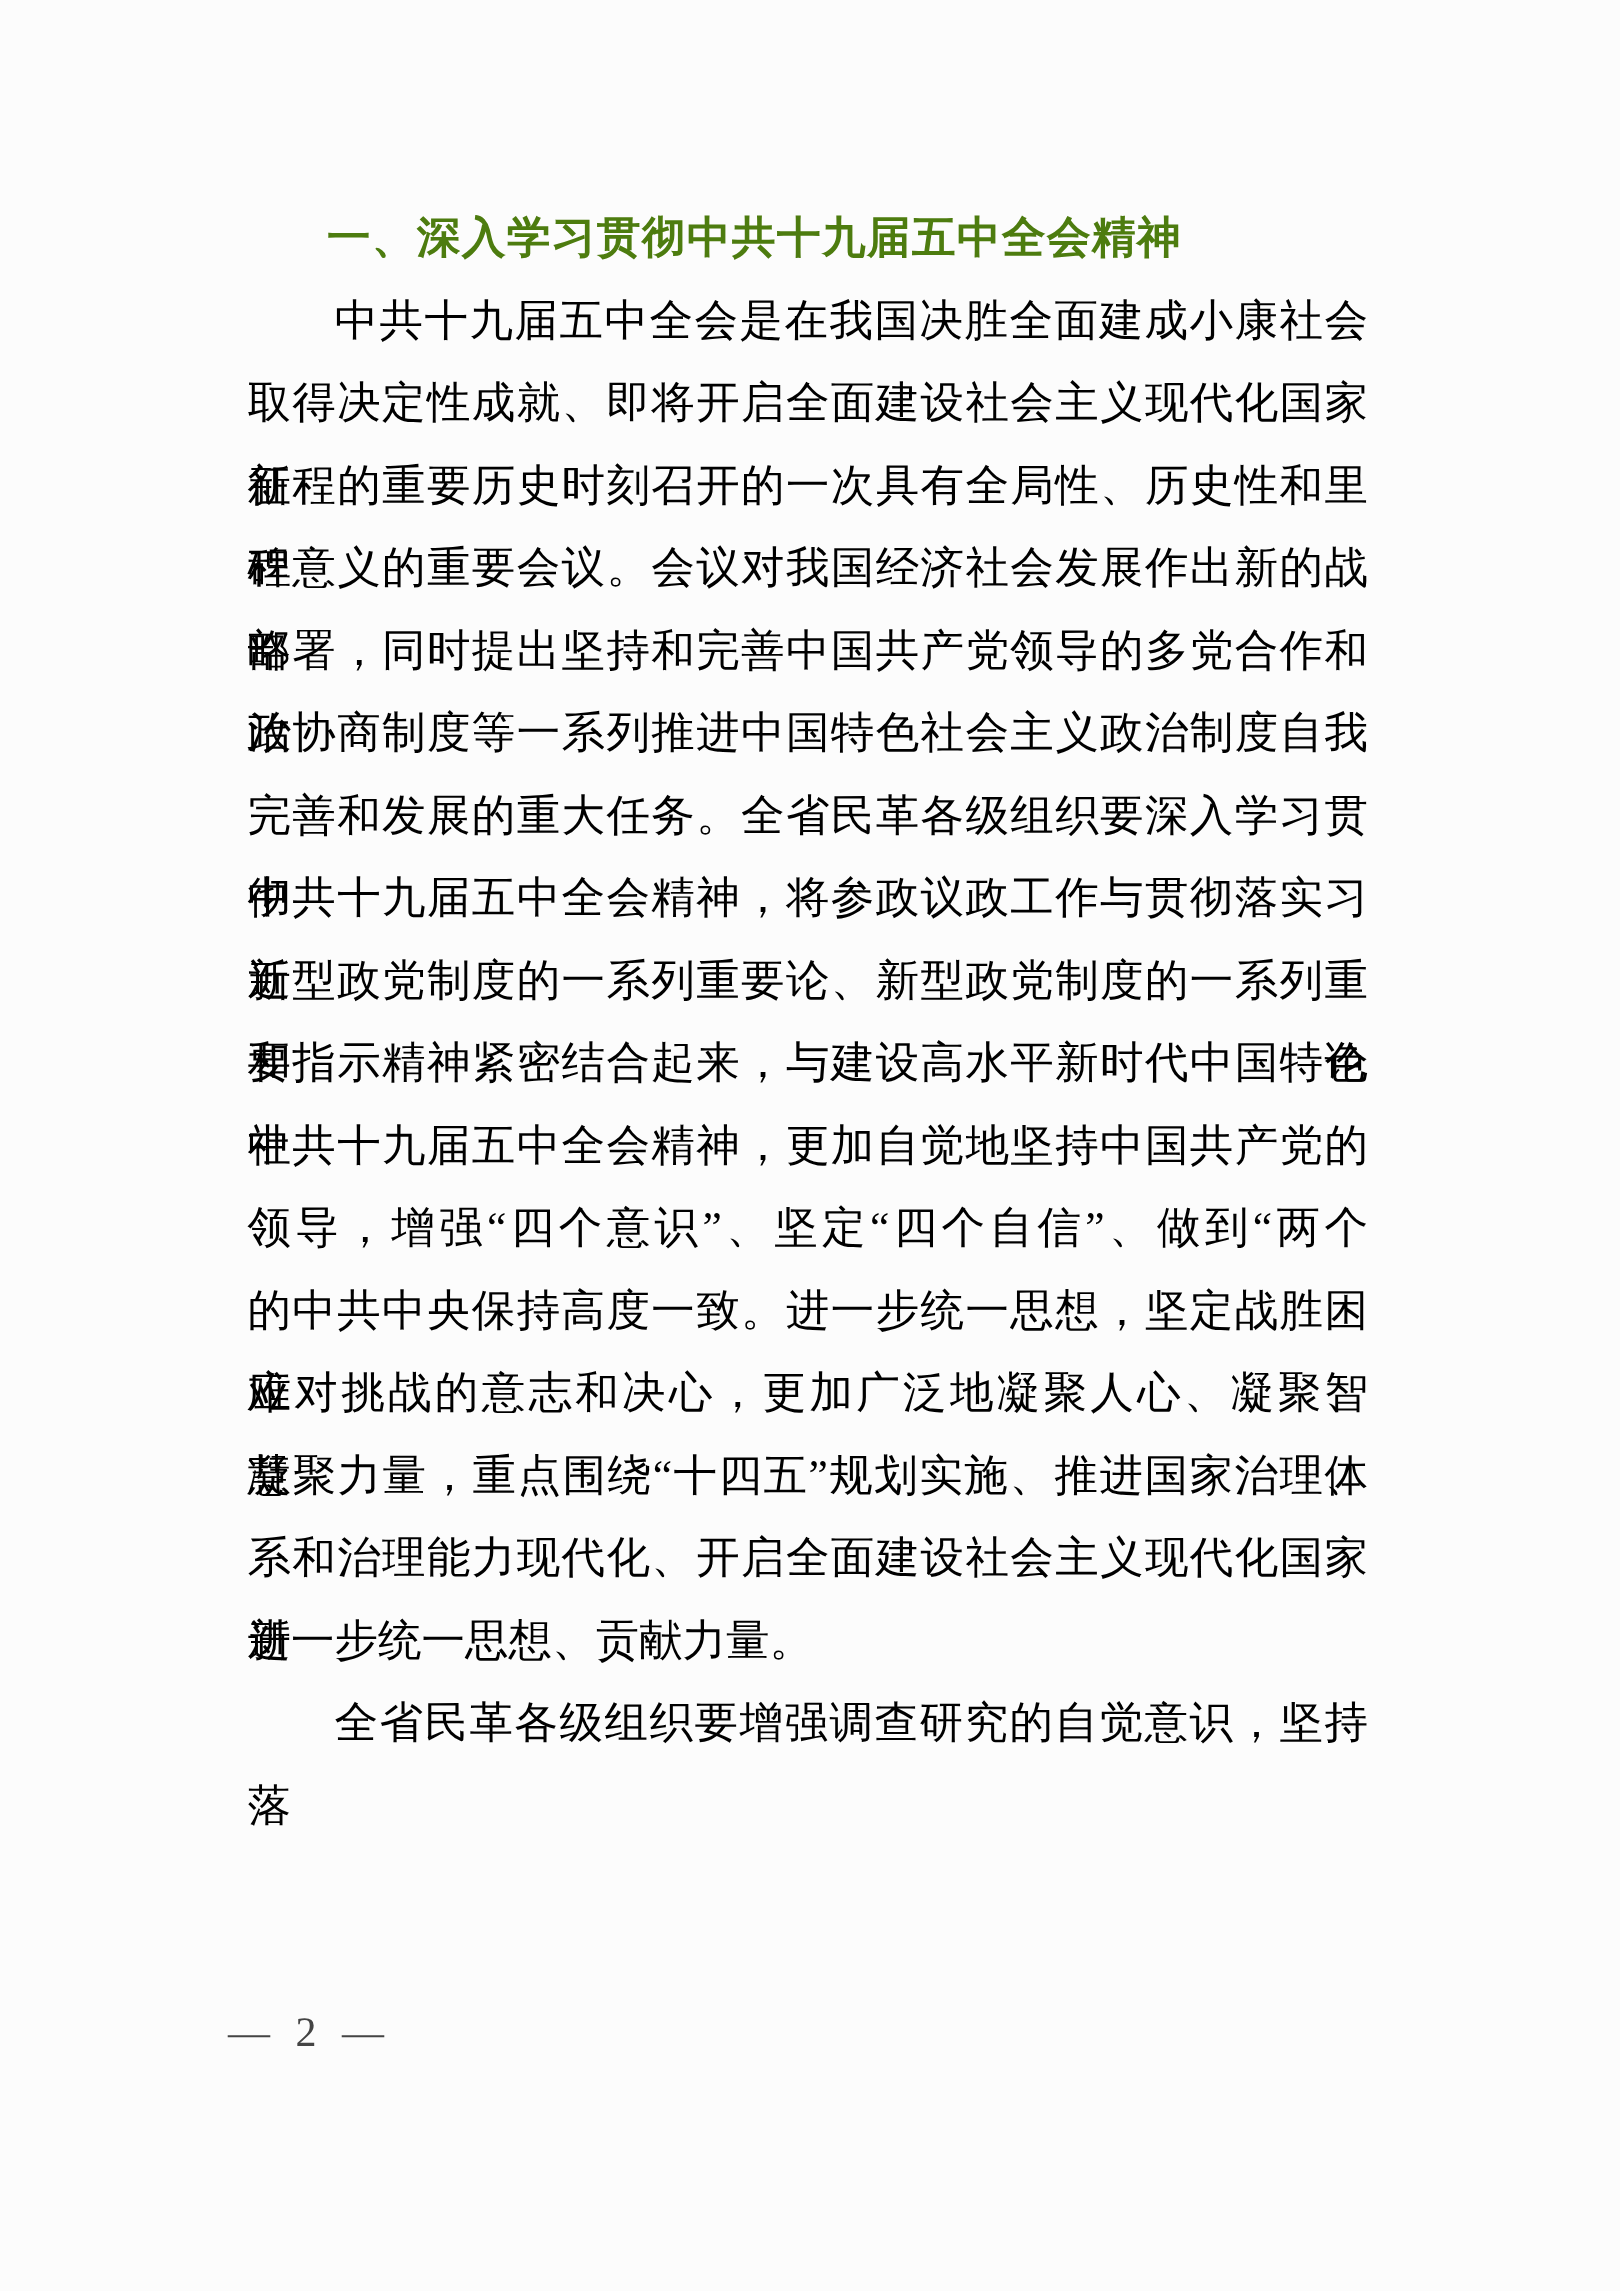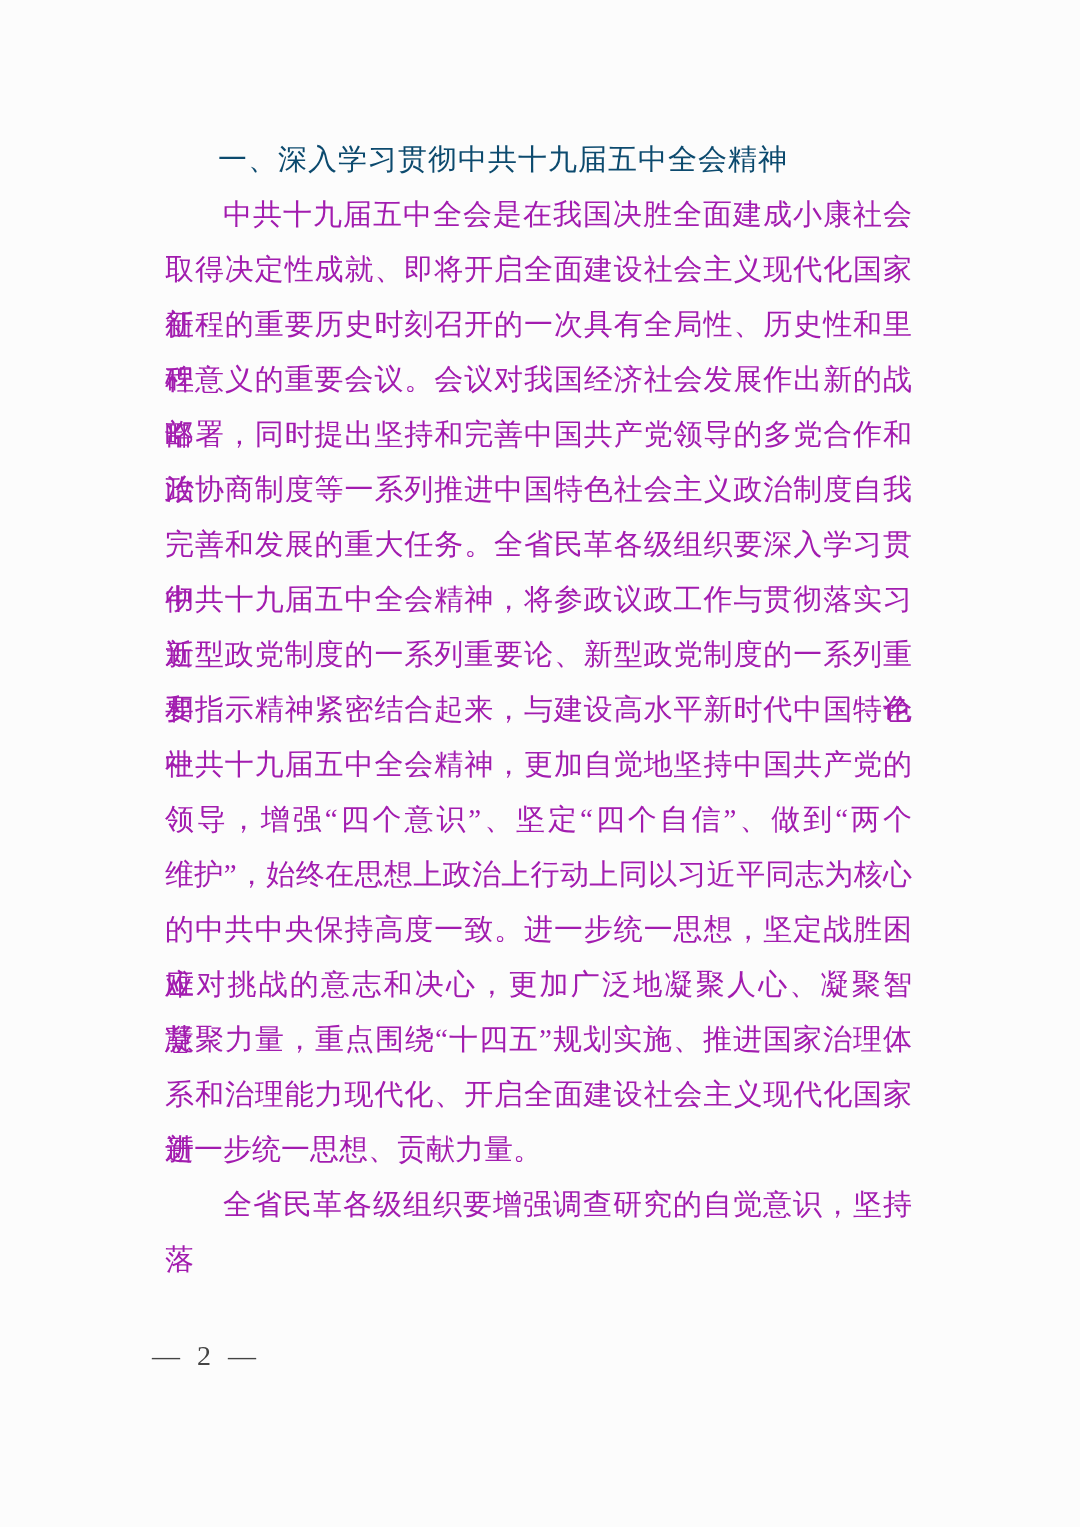--- a/index.html
+++ b/index.html
@@ -19,39 +19,39 @@
   .content {
     position: absolute;
     left: 165px;
     top: 132px;
     width: 747px;
   }
   .line {
     height: 55px;
     line-height: 55px;
     font-size: 29px;
-    color: #a21caf;
+    color: #000000;
     white-space: nowrap;
   }
   .just {
     white-space: normal;
     text-align: justify;
     text-align-last: justify;
     text-justify: inter-ideograph;
   }
   .indent {
     text-indent: 58px;
   }
   .indent-h {
     text-indent: 53px;
   }
   .heading {
     font-family: "Liberation Sans", "DejaVu Sans", sans-serif;
-    font-weight: 400;
-    color: #0c4a6e;
+    font-weight: 700;
+    color: #4d7c0f;
     letter-spacing: 1px;
   }
   .footer {
     position: absolute;
     left: 152px;
     top: 1336px;
     height: 40px;
     line-height: 40px;
     font-size: 28px;
     color: #444444;
@@ -71,21 +71,20 @@
     <div class="line body just">征程的重要历史时刻召开的一次具有全局性、历史性和里程</div>
     <div class="line body just">碑意义的重要会议。会议对我国经济社会发展作出新的战略</div>
     <div class="line body just">部署，同时提出坚持和完善中国共产党领导的多党合作和政</div>
     <div class="line body just">治协商制度等一系列推进中国特色社会主义政治制度自我</div>
     <div class="line body just">完善和发展的重大任务。全省民革各级组织要深入学习贯彻</div>
     <div class="line body just">中共十九届五中全会精神，将参政议政工作与贯彻落实习近</div>
     <div class="line body just">新型政党制度的一系列重要论、新型政党制度的一系列重要论</div>
     <div class="line body just">和指示精神紧密结合起来，与建设高水平新时代中国特色社</div>
     <div class="line body just">中共十九届五中全会精神，更加自觉地坚持中国共产党的</div>
     <div class="line body just">领导，增强“四个意识”、坚定“四个自信”、做到“两个</div>
-    <div class="line body just">维护”，始终在思想上政治上行动上同以习近平同志为核心</div>
     <div class="line body just">的中共中央保持高度一致。进一步统一思想，坚定战胜困难、</div>
     <div class="line body just">应对挑战的意志和决心，更加广泛地凝聚人心、凝聚智慧、</div>
     <div class="line body just">凝聚力量，重点围绕“十四五”规划实施、推进国家治理体</div>
     <div class="line body just">系和治理能力现代化、开启全面建设社会主义现代化国家新</div>
     <div class="line body">进一步统一思想、贡献力量。</div>
 
 
     <div class="line body just indent">全省民革各级组织要增强调查研究的自觉意识，坚持落</div>
 
   </div>

